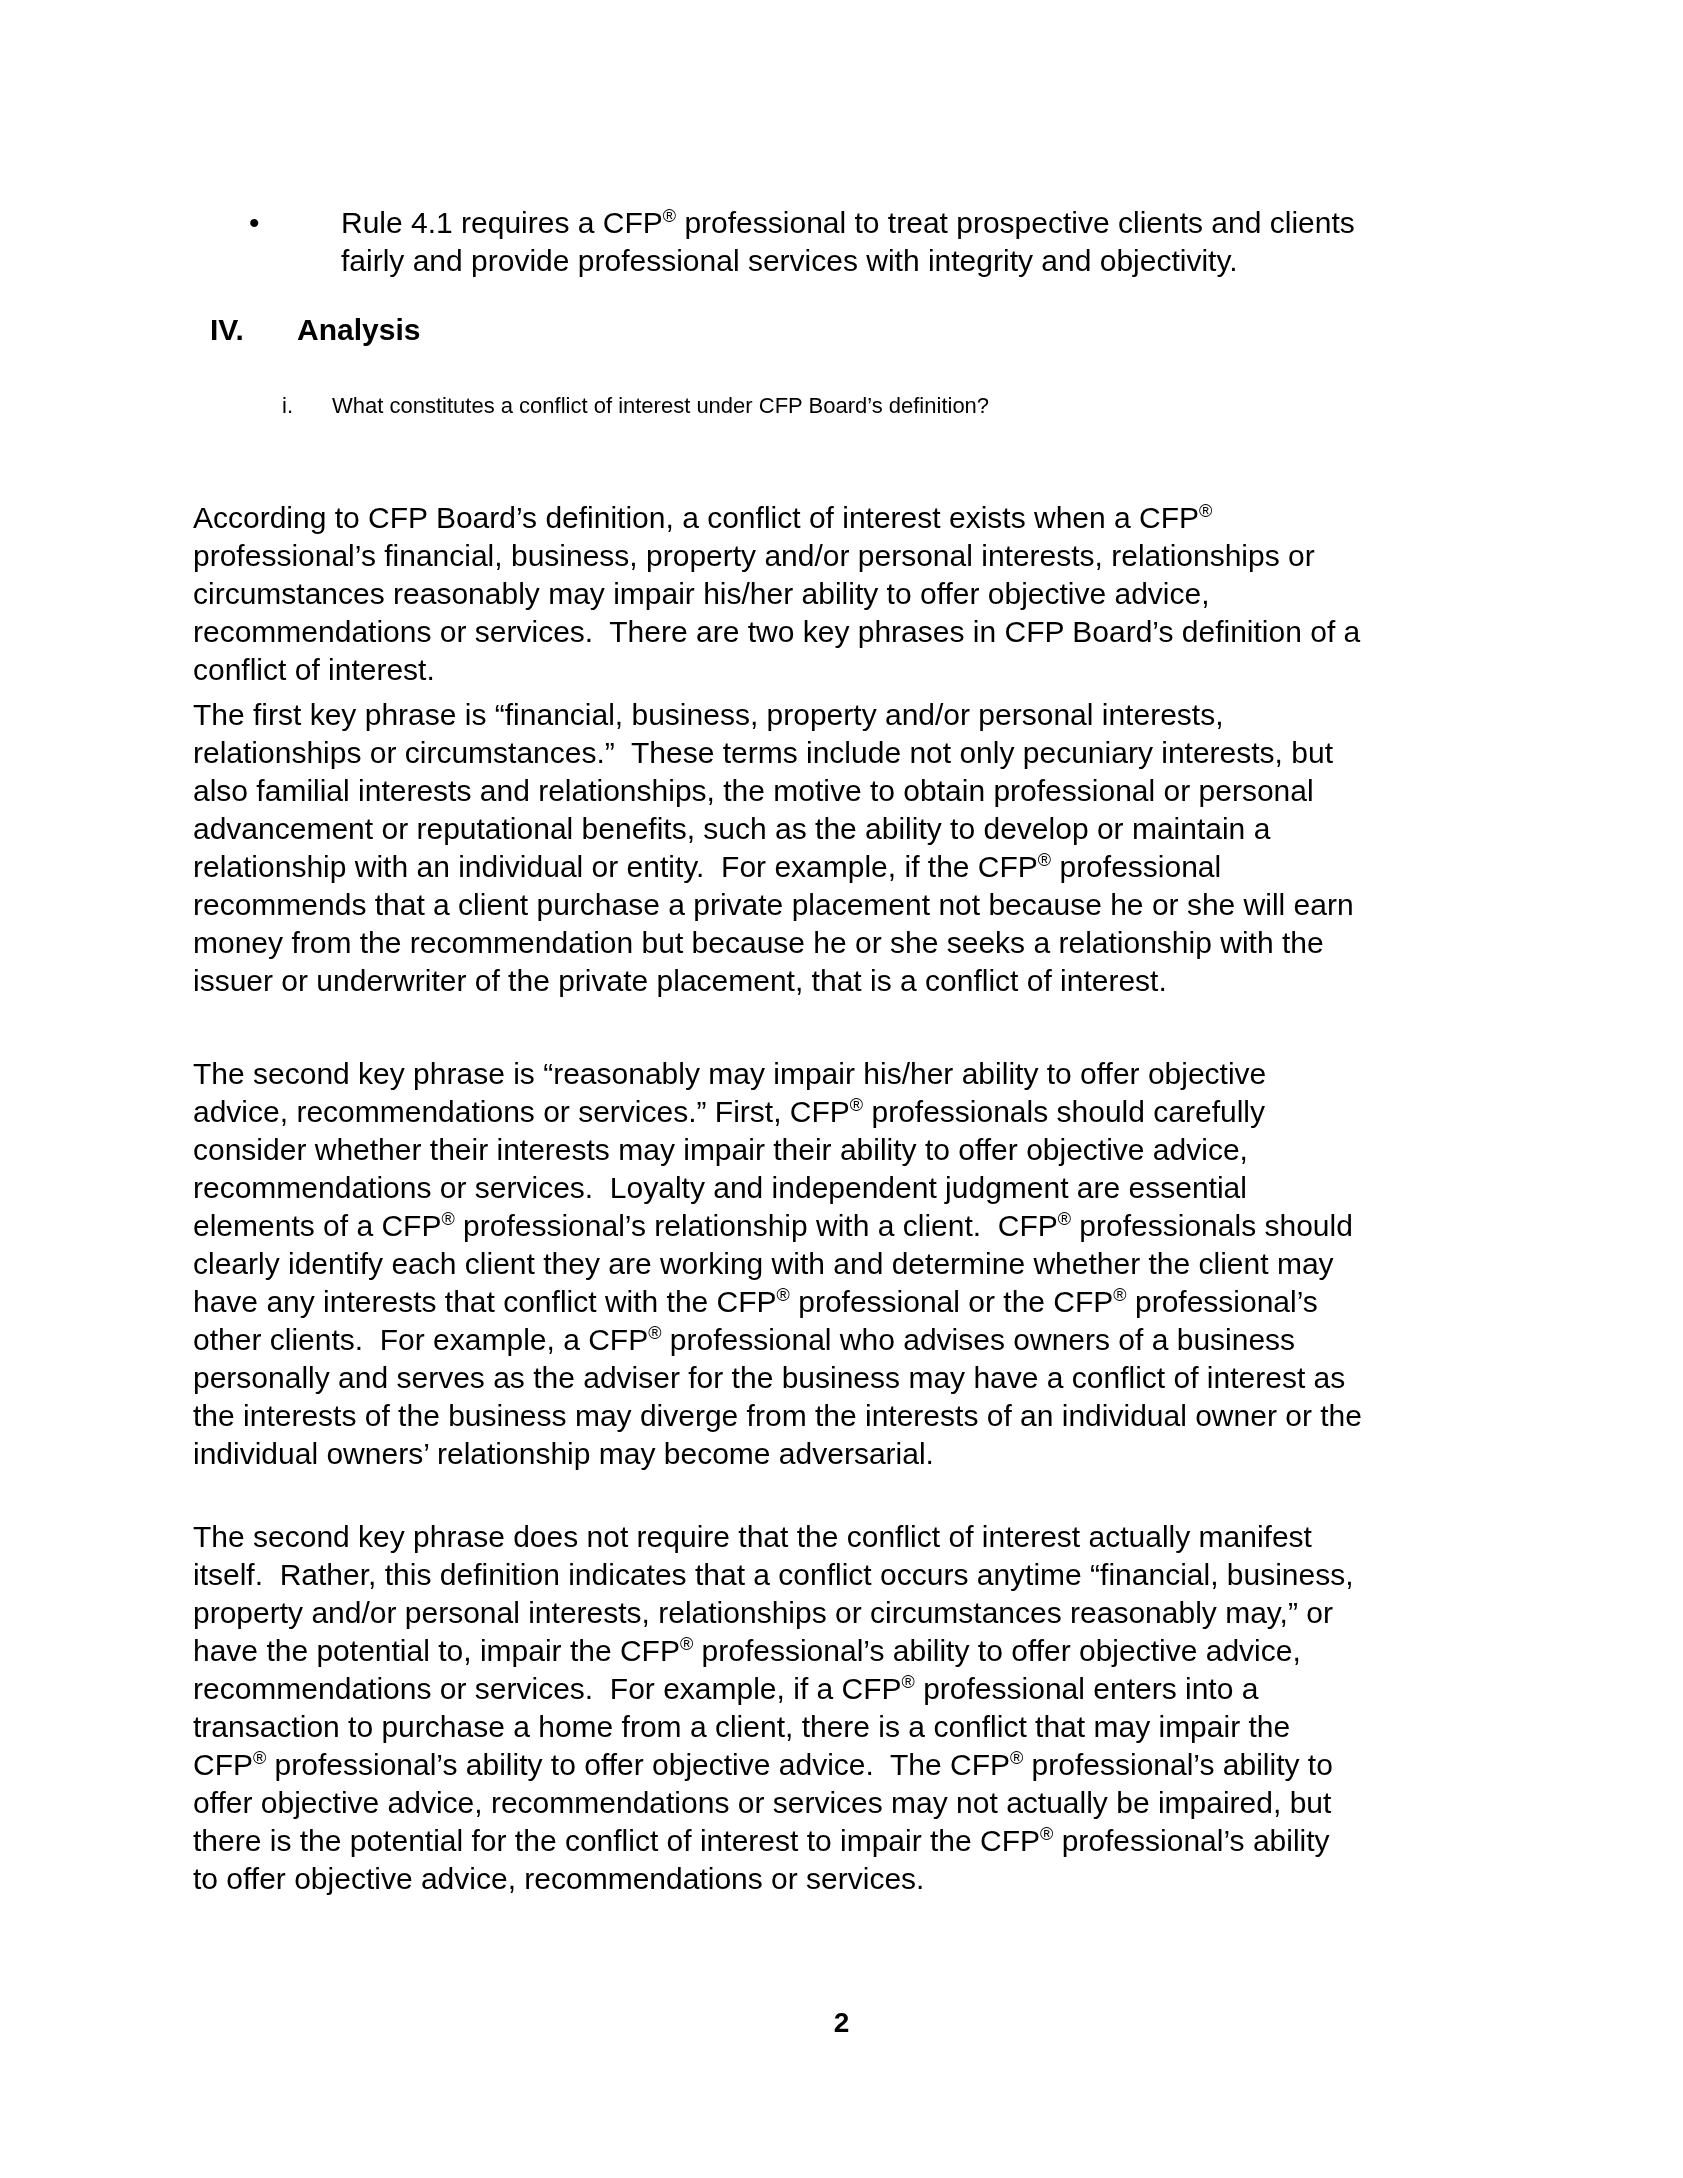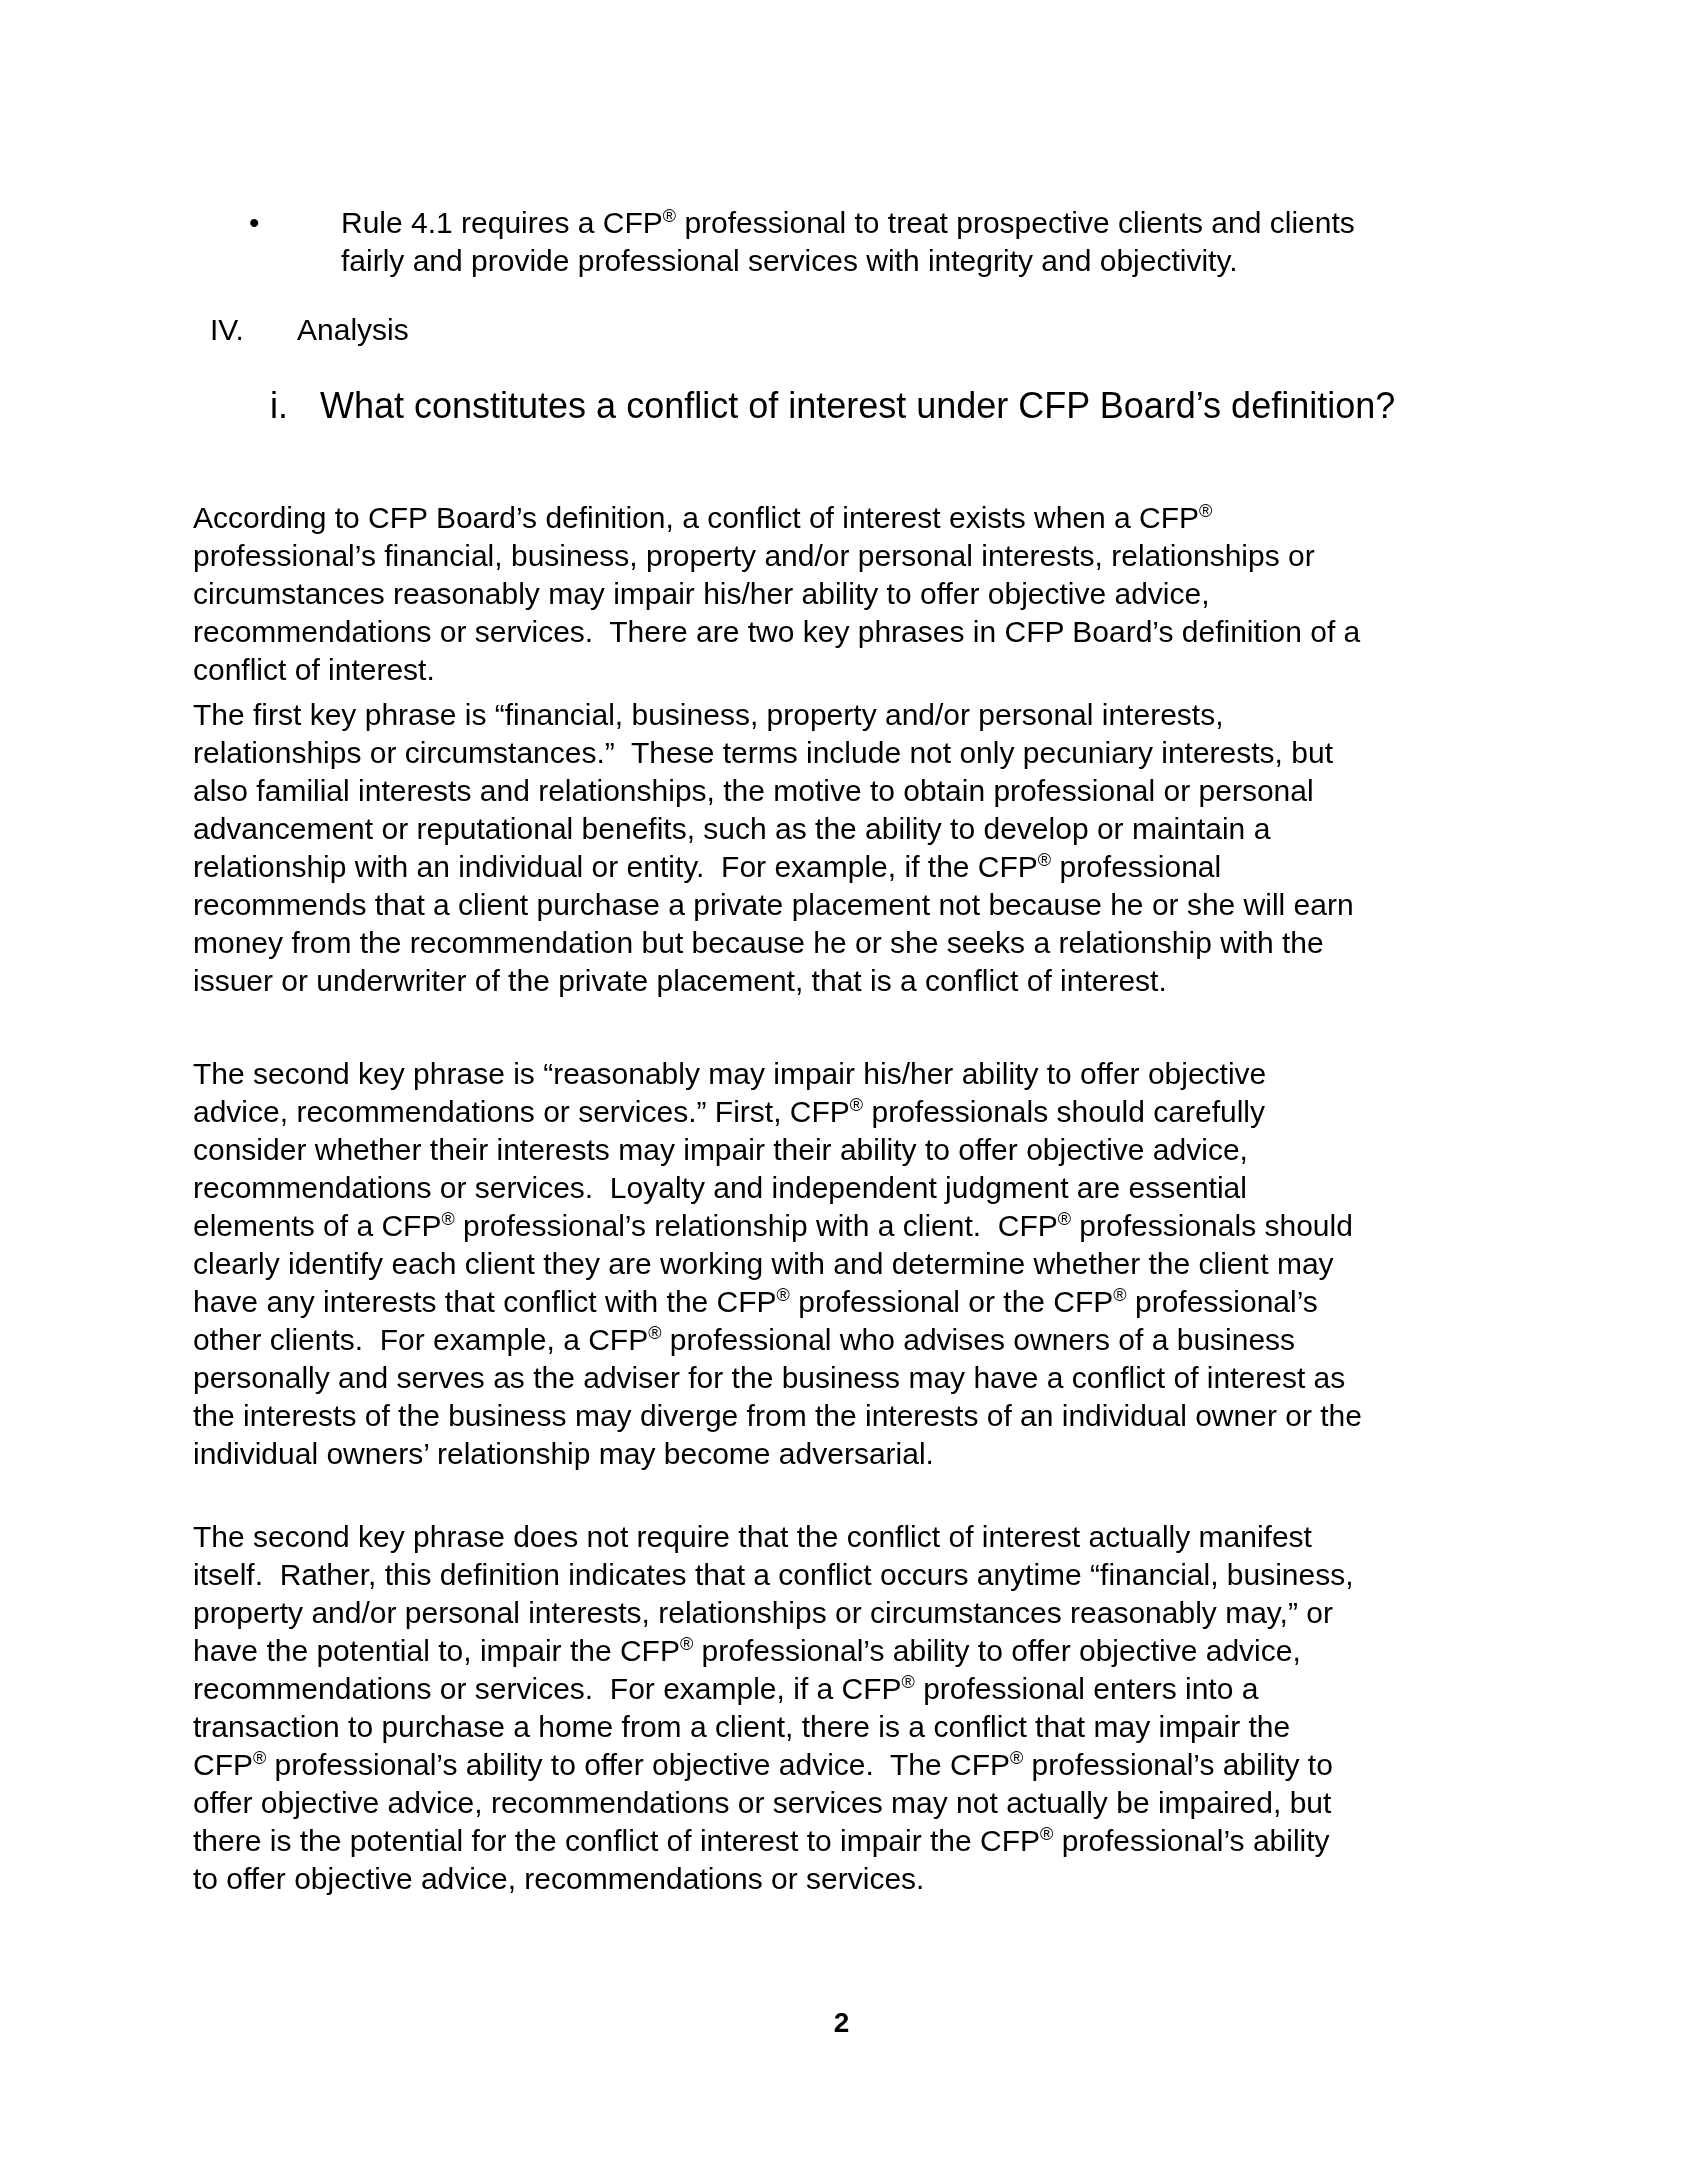--- a/index.html
+++ b/index.html
@@ -34,31 +34,31 @@
     top: 204px;
     width: 1208px;
     margin-left: 44px;
   }
   .heading {
     position: absolute;
     left: 210px;
     top: 311px;
     font-size: 30px;
     line-height: 38px;
-    font-weight: 400;
+    font-weight: 700;
   }
   .heading .numeral {
     display: inline-block;
     width: 87px;
   }
   .question {
     position: absolute;
-    left: 270px;
+    left: 282px;
     top: 387px;
-    font-size: 36px;
+    font-size: 22px;
     line-height: 38px;
   }
   .question .numeral {
     display: inline-block;
     width: 50px;
   }
   .para {
     position: absolute;
     left: 193px;
     width: 1450px;

